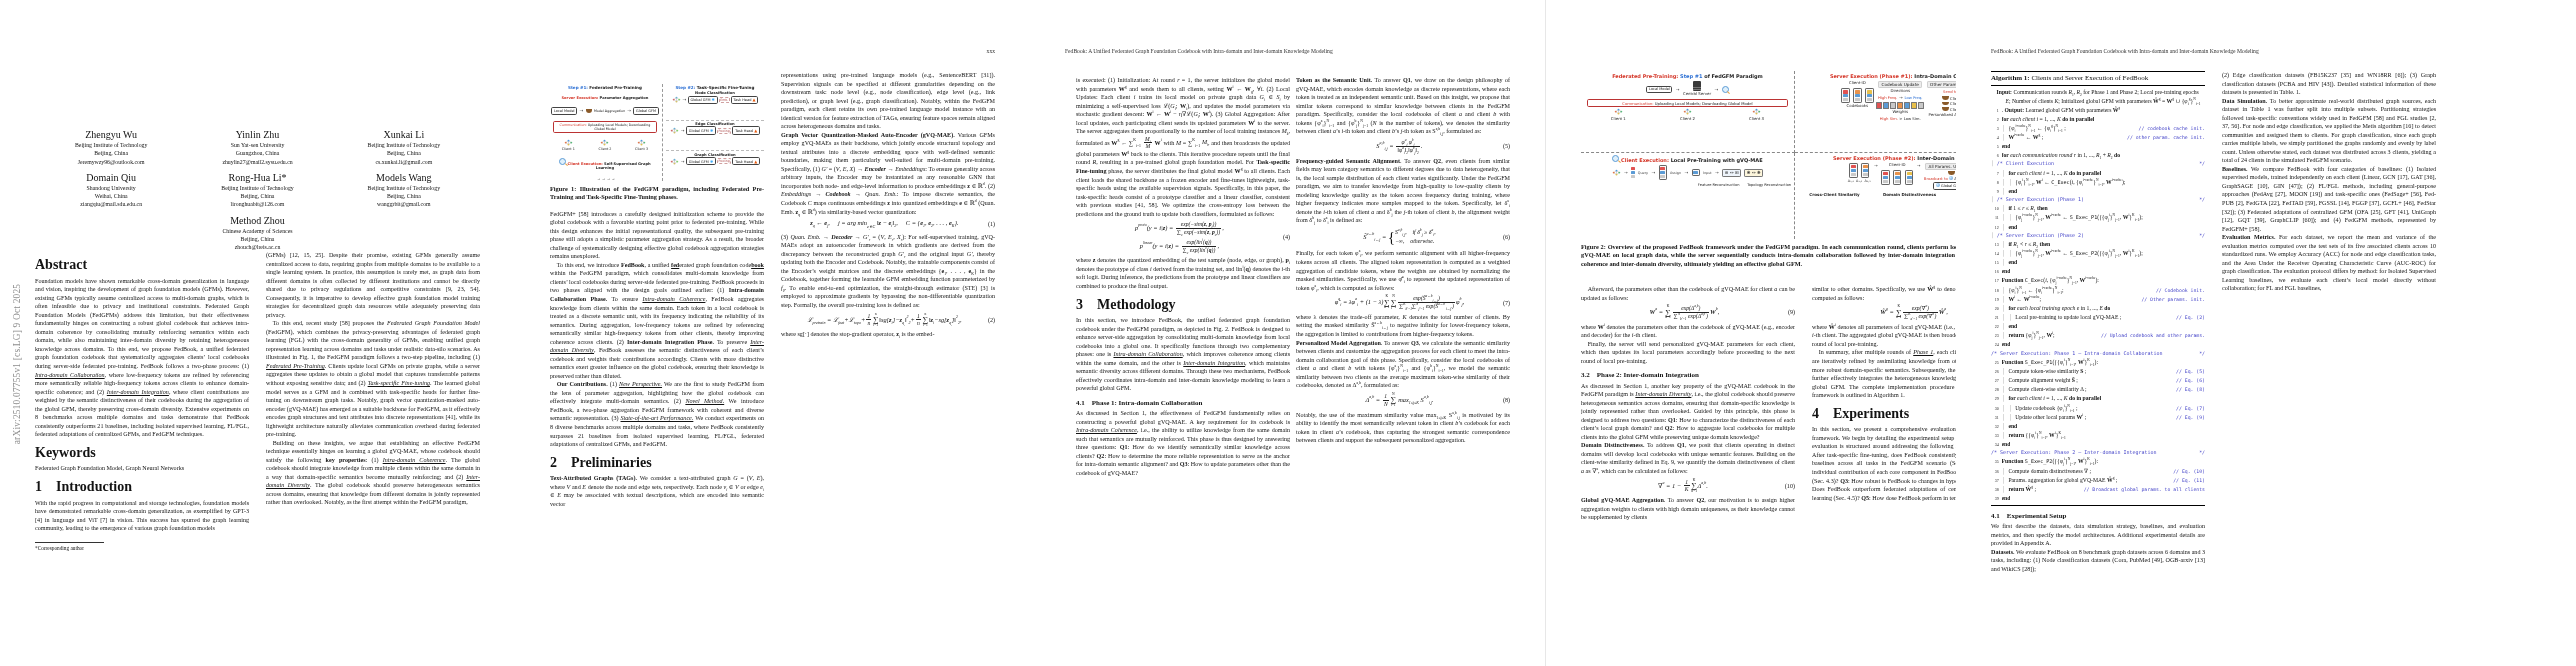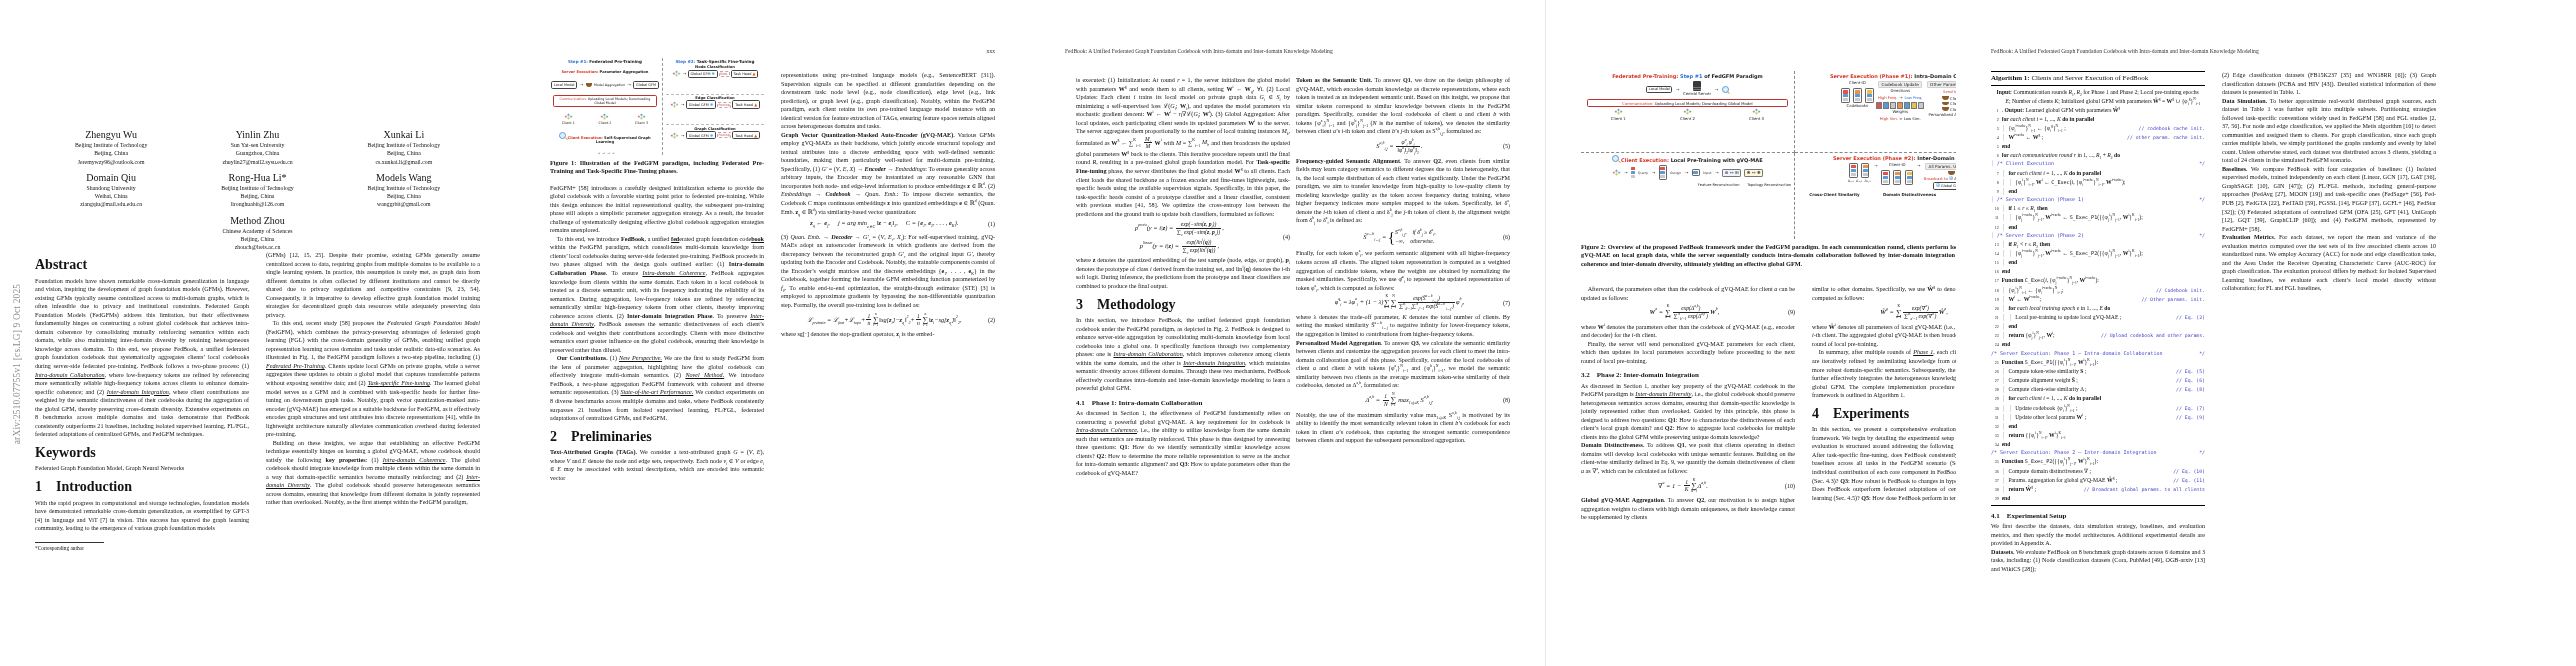--- a/index.html
+++ b/index.html
@@ -200,21 +200,21 @@
           </div>
           <div class="blk p">
             <div class="bb">Building on these insights, we argue that establishing an effective FedGFM technique essentially hinges on learning a global gVQ-MAE, whose codebook should satisfy the following <b>key properties</b>: (1) <i><u>Intra-domain Coherence</u></i>. The global codebook should integrate knowledge from multiple clients within the same domain in a way that domain-specific semantics become mutually reinforcing; and (2) <i><u>Inter-domain Diversity</u></i>. The global codebook should preserve heterogeneous semantics across domains, ensuring that knowledge from different domains is jointly represented rather than overlooked. Notably, as the first attempt within the FedGFM paradigm,</div>
           </div>
         </div>
     </div>
   </div>
 
   <div class="page" style="left:515px">
     <div class="hdr r">xxx</div>
-    <div class="col" style="left:35px;top:58px;height:561px">
+    <div class="col" style="left:35px;top:84px;height:561px">
       <div class="fig fig1">
         <div class="f1l">
           <div class="ft"><span class="blue">Step #1:</span><span> Federated Pre-Training</span></div>
           <div class="fs"><span class="red">Server Execution:</span><span> Parameter Aggregation</span></div>
           <div class="frow">
             <span class="card">Local Model</span>
             <span class="arr">→</span>
             <span class="bowl"></span>
             <span class="lab" style="font-size:3.3px">Model Aggregation</span>
             <span class="arr">→</span>

